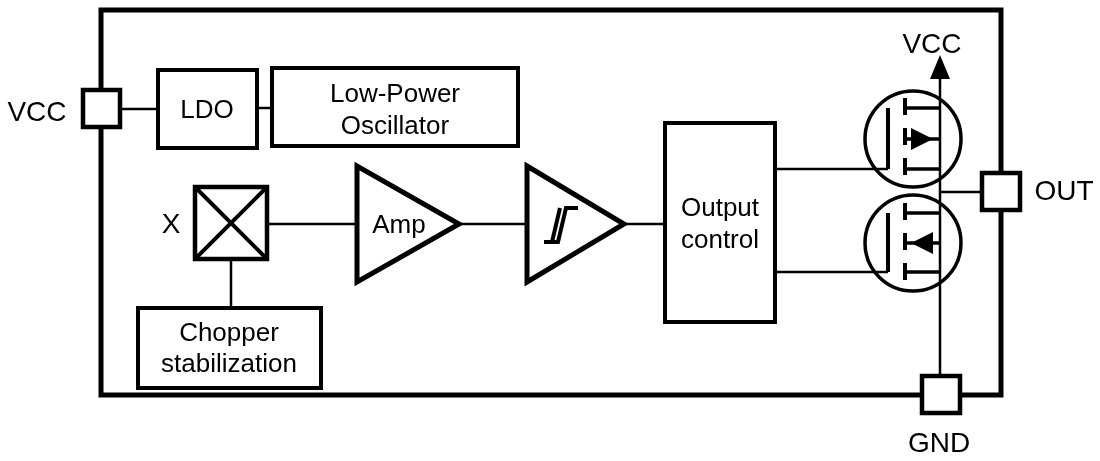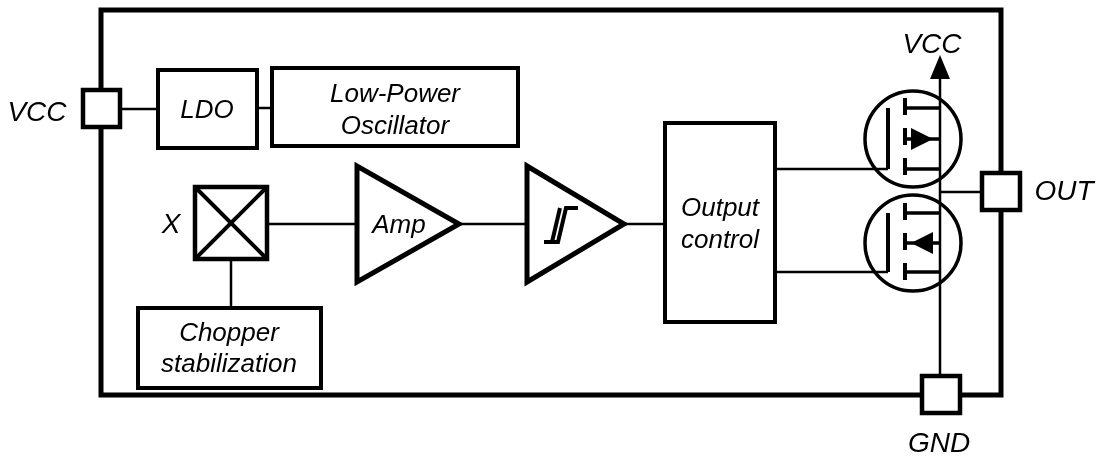--- a/index.html
+++ b/index.html
@@ -2,21 +2,21 @@
 <html style="--bg: #ffffff; --line: #000000; --text: #000000;"><head>
 <meta charset="utf-8">
 <style>
   html, body { margin: 0; padding: 0; }
   body {
     width: 1100px; height: 461px;
     background: var(--bg, #ffffff);
     font-family: "Liberation Sans", sans-serif;
     overflow: hidden;
   }
-  .stage { position: relative; width: 1100px; height: 461px; font-style: italic; }
+  .stage { position: relative; width: 1100px; height: 461px; }
   svg { display: block; }
 
   
   .ln      { stroke: var(--line, #000); fill: none; }
   .outline { stroke-width: 5; }
   .box     { stroke-width: 4;   fill: #ffffff; }
   .pin     { stroke-width: 4.5; fill: #ffffff; }
   .mixerbx { stroke-width: 4.5; fill: #ffffff; }
   .tri     { stroke-width: 5;   fill: #ffffff; stroke-linejoin: miter; }
   .wire    { stroke-width: 2.5; }

